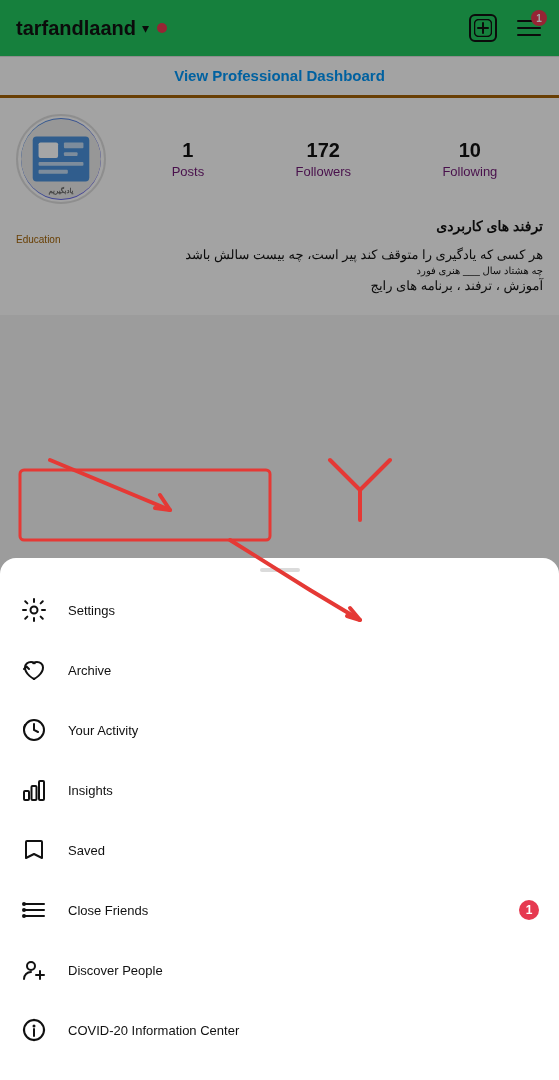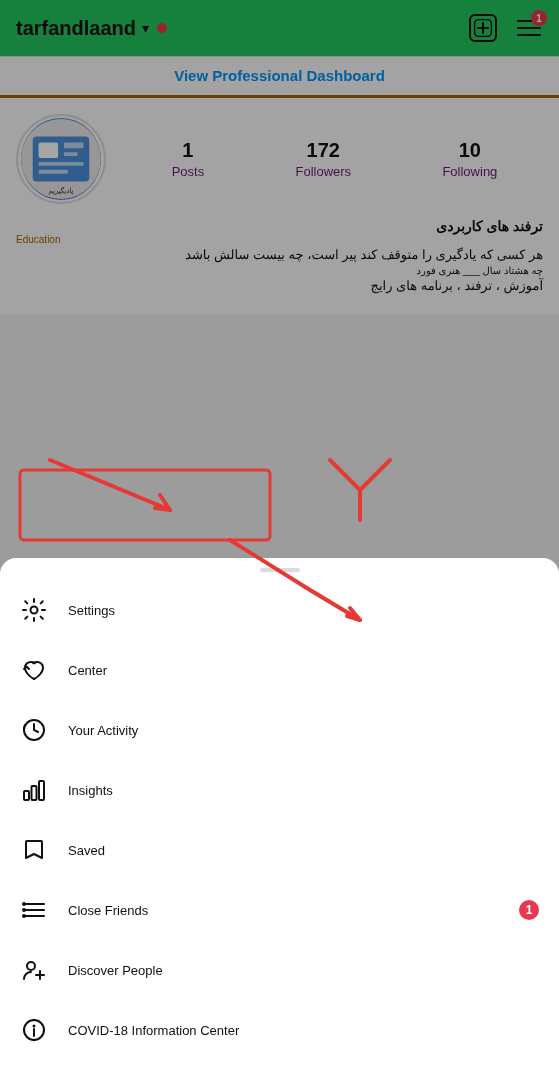--- a/index.html
+++ b/index.html
@@ -370,21 +370,21 @@
   </div>
 
   <div class="menu-item">
     <div class="menu-icon-wrap">
       <svg width="26" height="26" viewBox="0 0 26 26" fill="none">
         <path d="M13 22C13 22 4 17.5 4 10.5C4 7.46 6.69 5 10 5C11.39 5 12.67 5.47 13.67 6.27" stroke="#111" stroke-width="2" stroke-linecap="round"></path>
         <path d="M13 22C13 22 22 17.5 22 10.5C22 7.46 19.31 5 16 5C14.61 5 13.33 5.47 12.33 6.27" stroke="#111" stroke-width="2" stroke-linecap="round"></path>
         <path d="M8 12l-2.5-2.5-2.5 2.5" stroke="#111" stroke-width="2" stroke-linecap="round" stroke-linejoin="round"></path>
       </svg>
     </div>
-    <span class="menu-label">Center</span>
+    <span class="menu-label">Archive</span>
   </div>
 
   <div class="menu-item">
     <div class="menu-icon-wrap">
       <svg width="26" height="26" viewBox="0 0 26 26" fill="none">
         <circle cx="13" cy="13" r="10" stroke="#111" stroke-width="2"></circle>
         <path d="M13 7v6l4 2" stroke="#111" stroke-width="2" stroke-linecap="round"></path>
         <path d="M3 13c0-2 0-3 1-5" stroke="#111" stroke-width="2" stroke-linecap="round"></path>
       </svg>
     </div>
@@ -444,21 +444,21 @@
         <circle cx="13" cy="13" r="10" stroke="#111" stroke-width="2"></circle>
         <circle cx="13" cy="9" r="1.5" fill="#111"></circle>
         <path d="M13 12v7" stroke="#111" stroke-width="2" stroke-linecap="round"></path>
 
         <circle cx="13" cy="3" r="1.2" fill="#111"></circle>
         <circle cx="13" cy="23" r="1.2" fill="#111"></circle>
         <circle cx="3" cy="13" r="1.2" fill="#111"></circle>
         <circle cx="23" cy="13" r="1.2" fill="#111"></circle>
       </svg>
     </div>
-    <span class="menu-label">COVID-18 Information Center</span>
+    <span class="menu-label">COVID-20 Information Center</span>
   </div>
 </div>
 
 <svg class="annotation" style="top:430px; left:0; width:559px; height:280px;" viewBox="0 0 559 280" fill="none">
 
   <path d="M50 30 L170 80" stroke="#e53935" stroke-width="4" stroke-linecap="round"></path>
   <path d="M160 65 L170 80 L155 78" stroke="#e53935" stroke-width="4" stroke-linecap="round" stroke-linejoin="round"></path>
 
   <rect x="20" y="40" width="250" height="70" rx="4" stroke="#e53935" stroke-width="3" fill="none"></rect>
 

